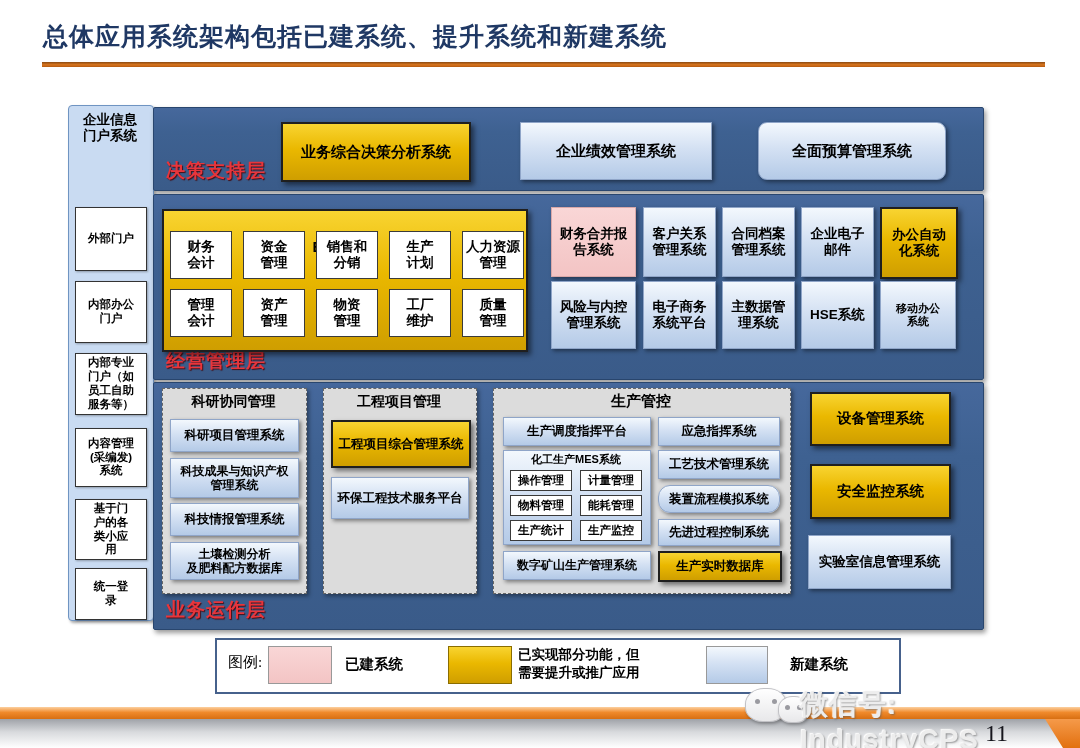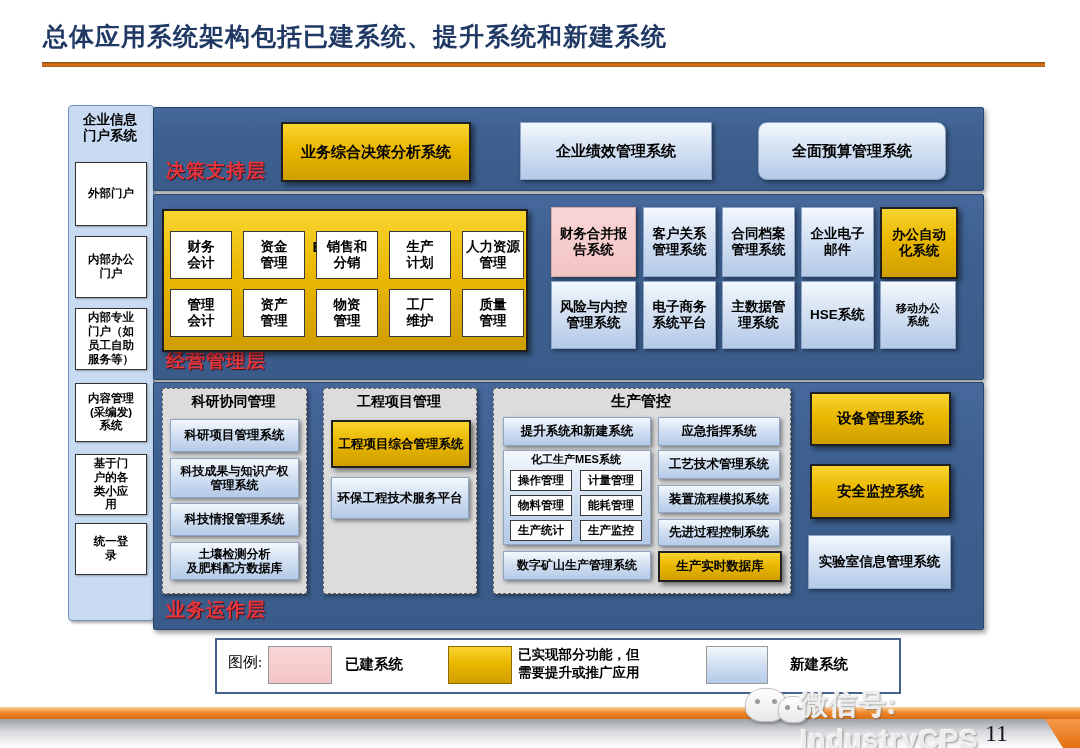--- a/index.html
+++ b/index.html
@@ -15,21 +15,21 @@
   
   .panel{background:linear-gradient(180deg,#46689c 0%,#3e6191 30%,#3a5b89 100%);
          border:1px solid #29466e;box-shadow:2px 3px 5px rgba(0,0,0,.4);border-radius:2px;}
   .layer-label{color:#e8353b;font-size:19px;font-weight:bold;
                text-shadow:1px 1px 1px rgba(70,0,0,.85);letter-spacing:1px;margin-left:8px;}
   
   #portal{left:68px;top:105px;width:84px;height:514px;background:#c9dbf2;
           border:1px solid #6f94c2;border-radius:4px;box-shadow:2px 2px 3px rgba(0,0,0,.35);}
   #portal-title{left:70px;top:112px;width:80px;font-size:13.5px;}
   .portal-box{left:75px;width:70px;background:#ffffff;border:1px solid #333;
-              font-size:11.5px;box-shadow:1px 1px 2px rgba(0,0,0,.3);}
+              font-size:11.5px;box-shadow:1px 1px 2px rgba(0,0,0,.3);margin-top:45px;}
   
   .gold{background:linear-gradient(180deg,#f8d431 0%,#eab800 45%,#cf9e00 100%);
         border:2px solid #1f1f1f;box-shadow:3px 3px 5px rgba(0,0,0,.5);}
   .blue{background:linear-gradient(180deg,#f3f8fd 0%,#d4e1f3 45%,#b4cae7 100%);
         border:1px solid #8fa5c8;box-shadow:2px 2px 4px rgba(0,0,0,.45);}
   .pink{background:linear-gradient(180deg,#f9d6d6 0%,#f3c4c4 100%);
         border:1px solid #d9a8a8;box-shadow:2px 2px 4px rgba(0,0,0,.45);}
   .whitebox{background:#fff;border:1px solid #3a3a3a;}
   .graybox{background:#dcdcdc;border:1px dashed #666;box-shadow:2px 2px 4px rgba(0,0,0,.4);}
   .group-title{font-size:14px;font-weight:bold;text-align:center;white-space:pre-line;}
@@ -157,36 +157,36 @@
   <div class="abs ctr blue" style="left:170px;top:542px;width:127px;height:36px;font-size:12px;">土壤检测分析
 及肥料配方数据库</div>
 
   <div class="abs graybox" style="left:323px;top:388px;width:152px;height:204px;"></div>
   <div class="abs group-title" style="left:323px;top:393px;width:152px;">工程项目管理</div>
   <div class="abs ctr gold" style="left:331px;top:420px;width:136px;height:44px;font-size:12.5px;">工程项目综合管理系统</div>
   <div class="abs ctr blue" style="left:331px;top:477px;width:136px;height:40px;font-size:12.5px;">环保工程技术服务平台</div>
 
   <div class="abs graybox" style="left:493px;top:388px;width:296px;height:204px;"></div>
   <div class="abs group-title" style="left:493px;top:392px;width:296px;font-size:15px;">生产管控</div>
-  <div class="abs ctr blue" style="left:503px;top:417px;width:146px;height:27px;font-size:12.5px;">提升系统和新建系统</div>
+  <div class="abs ctr blue" style="left:503px;top:417px;width:146px;height:27px;font-size:12.5px;">生产调度指挥平台</div>
   <div class="abs blue" style="left:503px;top:450px;width:146px;height:93px;"></div>
   <div class="abs" style="left:503px;top:452px;width:146px;text-align:center;font-size:11px;font-weight:bold;">化工生产MES系统</div>
   <div id="mes-grid" class="abs">
     <div class="ctr whitebox mes-mod">操作管理</div>
     <div class="ctr whitebox mes-mod">计量管理</div>
     <div class="ctr whitebox mes-mod">物料管理</div>
     <div class="ctr whitebox mes-mod">能耗管理</div>
     <div class="ctr whitebox mes-mod">生产统计</div>
     <div class="ctr whitebox mes-mod">生产监控</div>
   </div>
   <div class="abs ctr blue" style="left:503px;top:551px;width:146px;height:27px;font-size:12px;">数字矿山生产管理系统</div>
 
   <div class="abs ctr blue" style="left:658px;top:417px;width:120px;height:27px;font-size:12.5px;">应急指挥系统</div>
   <div class="abs ctr blue" style="left:658px;top:450px;width:120px;height:27px;font-size:12.5px;">工艺技术管理系统</div>
-  <div class="abs ctr blue" style="left:658px;top:485px;width:120px;height:26px;font-size:12.5px;">装置流程模拟系统</div>
+  <div class="abs ctr blue" style="left:658px;top:485px;width:120px;height:26px;font-size:12.5px;border-radius:12px;">装置流程模拟系统</div>
   <div class="abs ctr blue" style="left:658px;top:519px;width:120px;height:25px;font-size:12.5px;">先进过程控制系统</div>
   <div class="abs ctr gold" style="left:658px;top:551px;width:120px;height:27px;font-size:12.5px;">生产实时数据库</div>
 
   <div class="abs ctr gold" style="left:810px;top:392px;width:137px;height:50px;font-size:14.5px;">设备管理系统</div>
   <div class="abs ctr gold" style="left:810px;top:464px;width:137px;height:51px;font-size:14.5px;">安全监控系统</div>
   <div class="abs ctr blue" style="left:808px;top:535px;width:141px;height:52px;font-size:13.5px;">实验室信息管理系统</div>
 
   <div id="legend" class="abs"></div>
   <div class="abs" style="left:228px;top:653px;font-size:15px;font-family:'Liberation Serif',serif;">图例:</div>
   <div class="abs swatch pink" style="left:268px;top:646px;width:62px;box-shadow:none;"></div>

